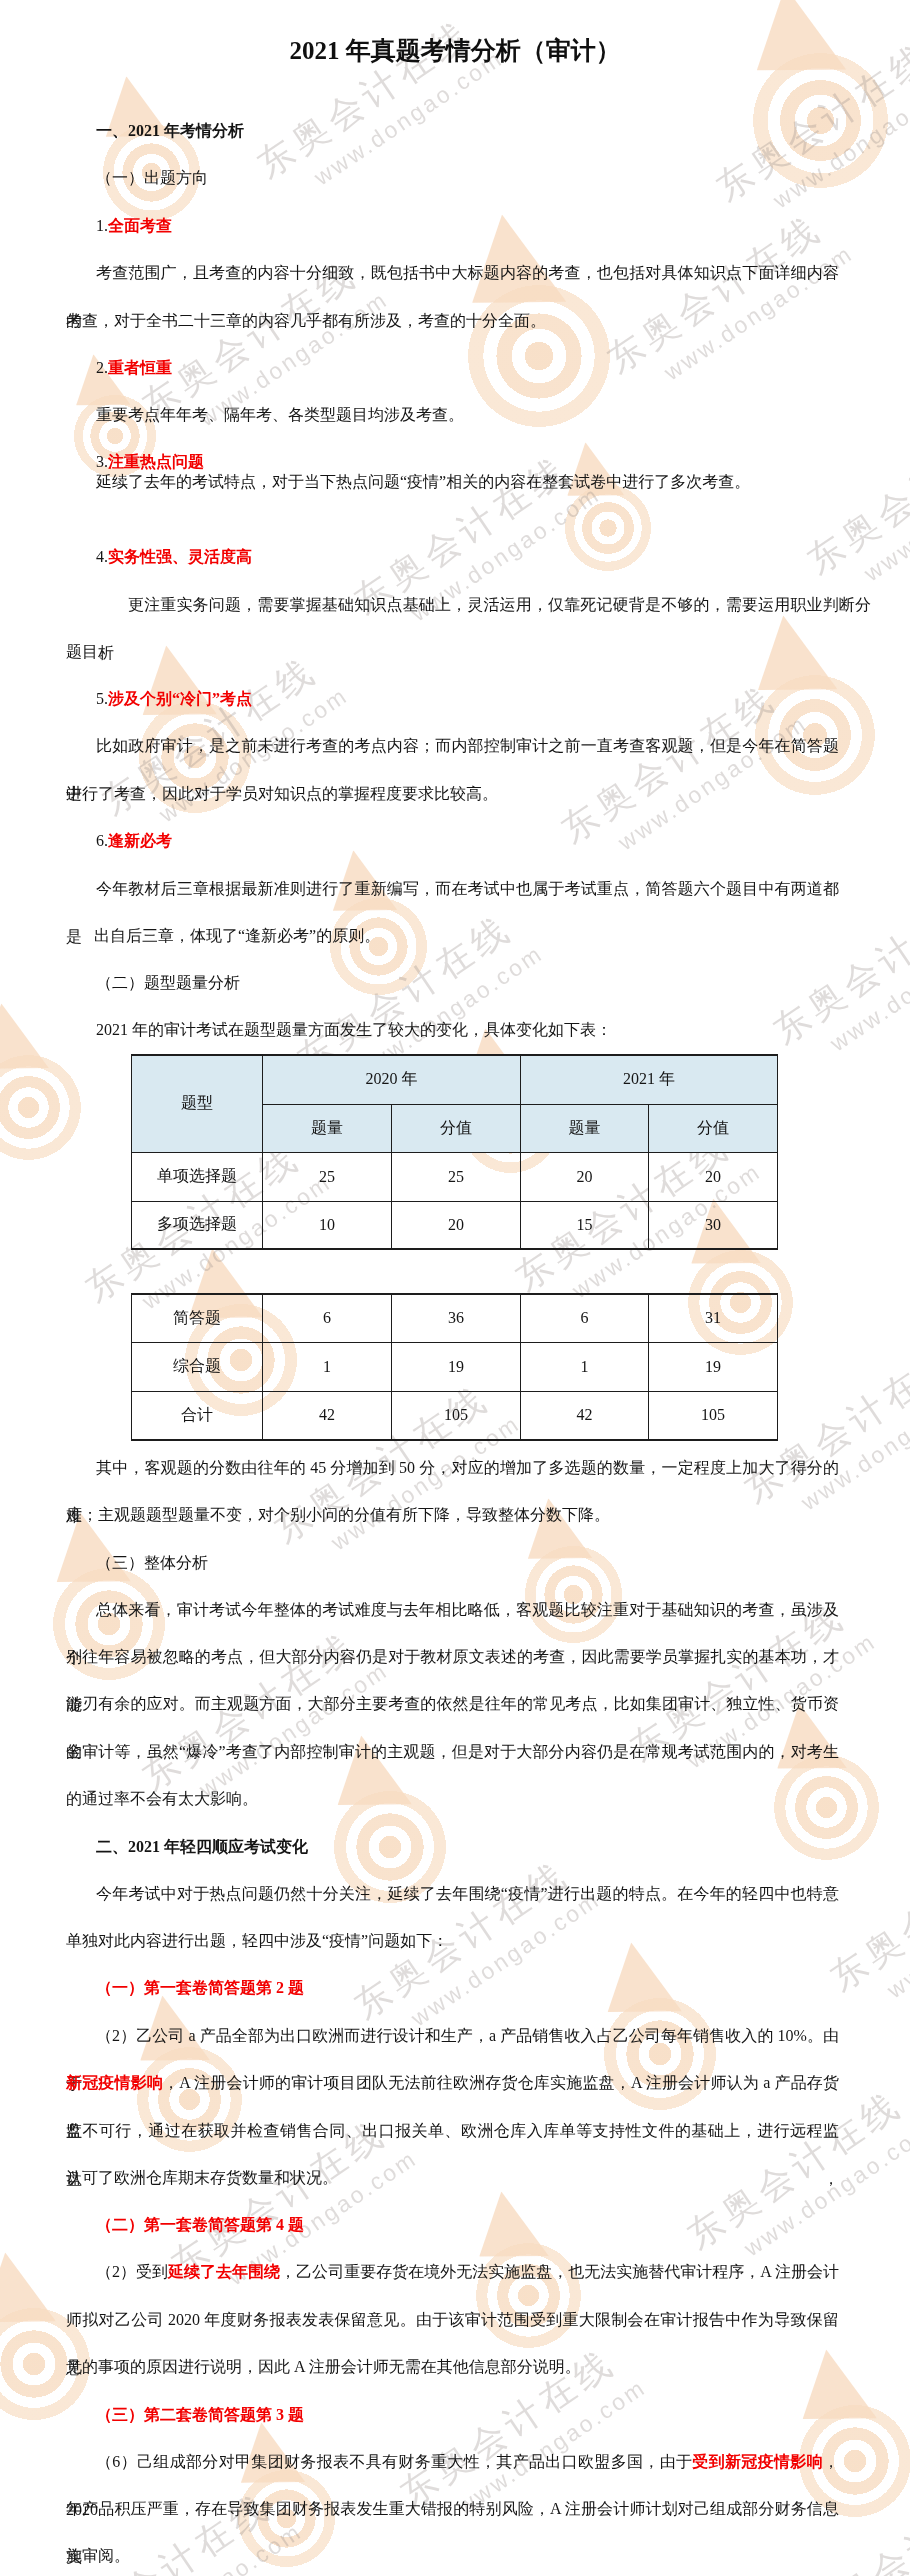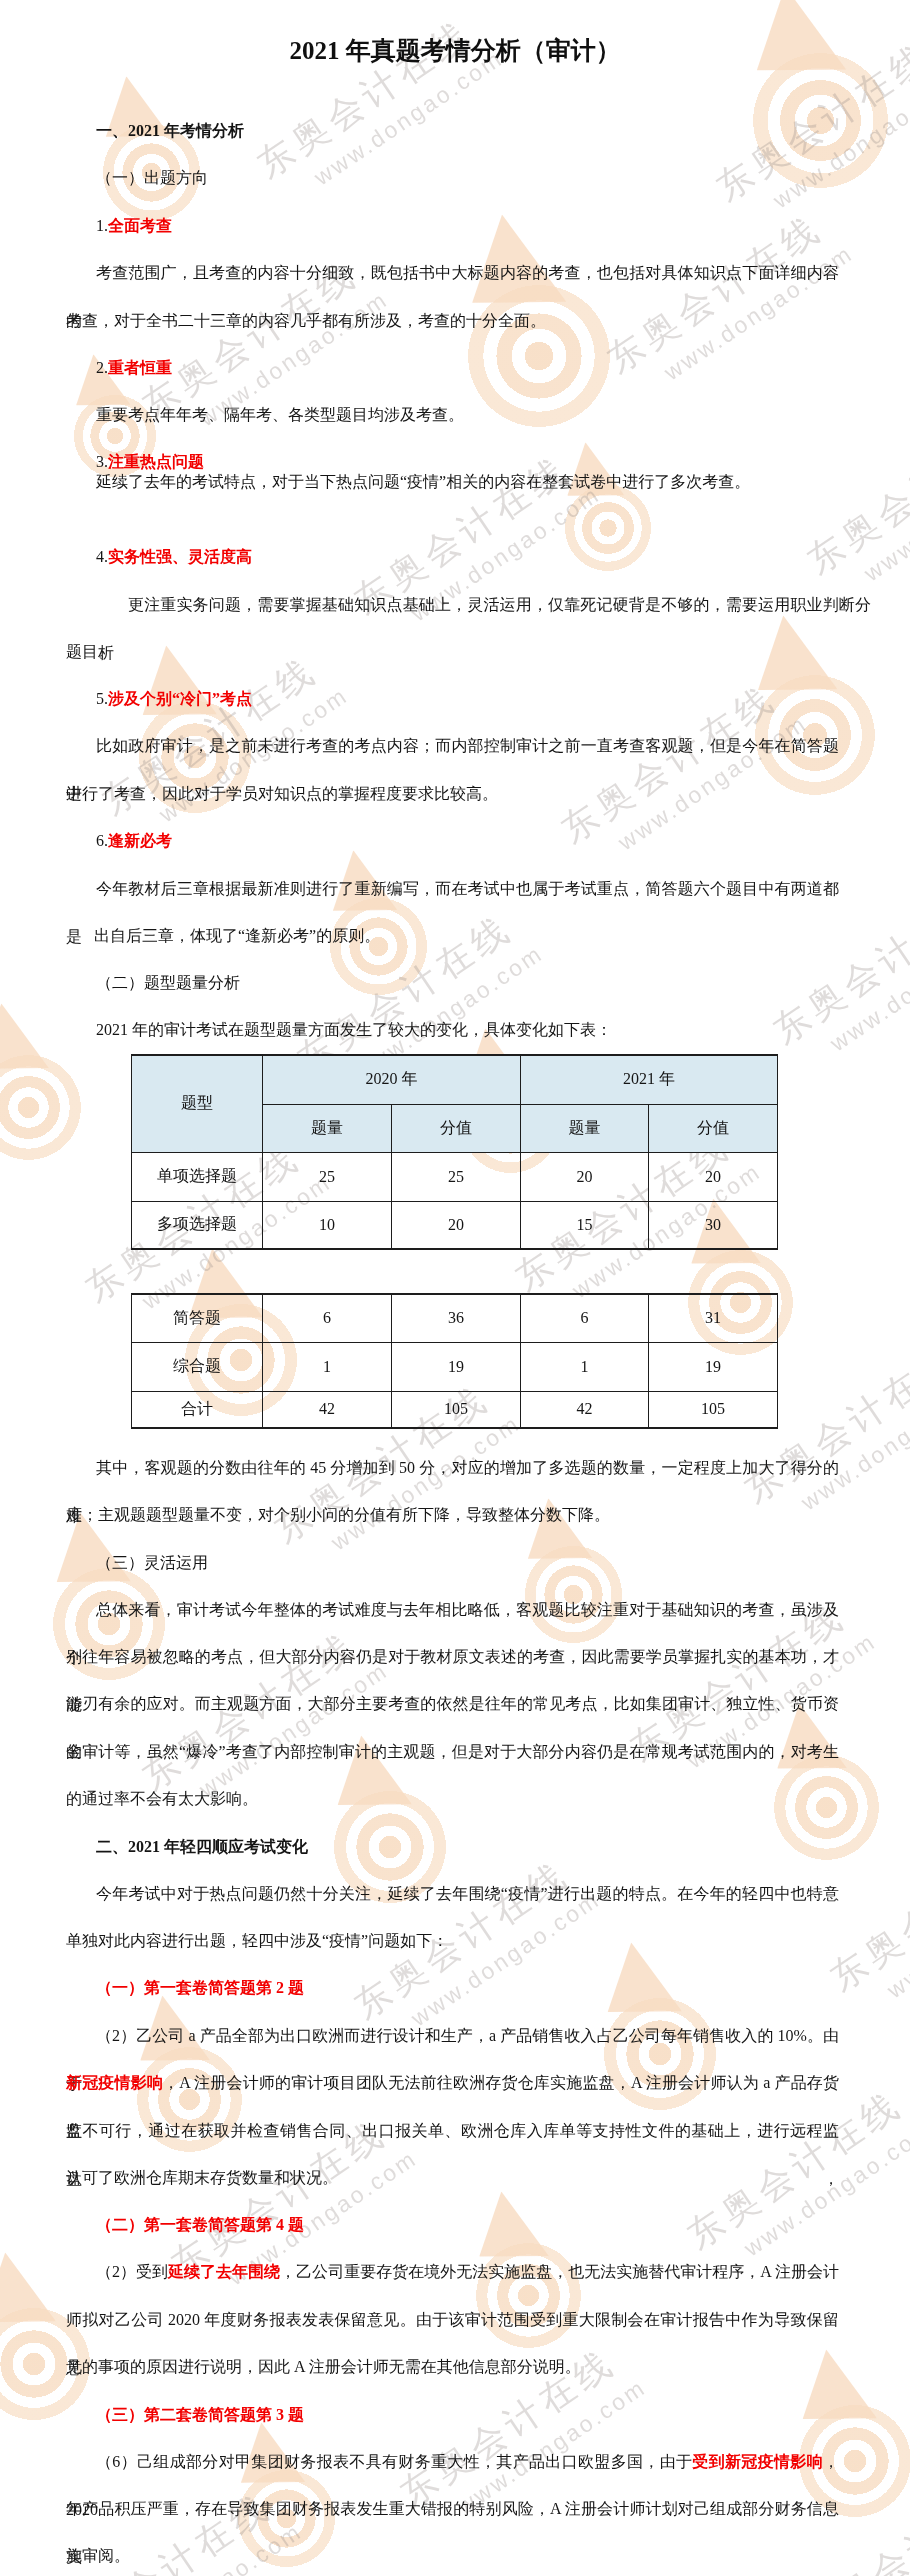--- a/index.html
+++ b/index.html
@@ -181,21 +181,21 @@
         <div class="line indent" style="top: 675px;"><span>5.</span><span class="seg-red">涉及个别“冷门”考点</span></div>
         <div class="line indent fill" style="top: 722px;"><span>比如政府审计，是之前未进行考查的考点内容；而内部控制审计之前一直考查客观题，但是今年在简答题中</span></div>
         <div class="line" style="top: 770px;"><span>进行了考查，因此对于学员对知识点的掌握程度要求比较高。</span></div>
         <div class="line indent" style="top: 817px;"><span>6.</span><span class="seg-red">逢新必考</span></div>
         <div class="line indent fill" style="top: 865px;"><span>今年教材后三章根据最新准则进行了重新编写，而在考试中也属于考试重点，简答题六个题目中有两道都是</span></div>
         <div class="line" style="top: 912px; margin-left: 28px;"><span>出自后三章，体现了“逢新必考”的原则。</span></div>
         <div class="line indent" style="top: 959px;"><span>（二）题型题量分析</span></div>
         <div class="line indent" style="top: 1006px;"><span>2021 年的审计考试在题型题量方面发生了较大的变化，具体变化如下表：</span></div>
         <div class="line indent fill" style="top: 1444px;"><span>其中，客观题的分数由往年的 45 分增加到 50 分，对应的增加了多选题的数量，一定程度上加大了得分的难</span></div>
         <div class="line" style="top: 1491px;"><span>度；主观题题型题量不变，对个别小问的分值有所下降，导致整体分数下降。</span></div>
-        <div class="line indent" style="top: 1539px;"><span>（三）灵活运用</span></div>
+        <div class="line indent" style="top: 1539px;"><span>（三）整体分析</span></div>
         <div class="line indent fill" style="top: 1586px;"><span>总体来看，审计考试今年整体的考试难度与去年相比略低，客观题比较注重对于基础知识的考查，虽涉及个</span></div>
         <div class="line fill" style="top: 1633px;"><span>别往年容易被忽略的考点，但大部分内容仍是对于教材原文表述的考查，因此需要学员掌握扎实的基本功，才能</span></div>
         <div class="line fill" style="top: 1680px;"><span>游刃有余的应对。而主观题方面，大部分主要考查的依然是往年的常见考点，比如集团审计、独立性、货币资金</span></div>
         <div class="line fill" style="top: 1728px;"><span>的审计等，虽然“爆冷”考查了内部控制审计的主观题，但是对于大部分内容仍是在常规考试范围内的，对考生</span></div>
         <div class="line" style="top: 1775px;"><span>的通过率不会有太大影响。</span></div>
         <div class="line indent section" style="top: 1823px;"><span>二、2021 年轻四顺应考试变化</span></div>
         <div class="line indent fill" style="top: 1870px;"><span>今年考试中对于热点问题仍然十分关注，延续了去年围绕“疫情”进行出题的特点。在今年的轻四中也特意</span></div>
         <div class="line" style="top: 1917px;"><span>单独对此内容进行出题，轻四中涉及“疫情”问题如下：</span></div>
         <div class="line indent" style="top: 1964px;"><span class="seg-red">（一）第一套卷简答题第 2 题</span></div>
         <div class="line indent fill" style="top: 2012px;"><span>（2）乙公司 a 产品全部为出口欧洲而进行设计和生产，a 产品销售收入占乙公司每年销售收入的 10%。由于</span></div>
@@ -268,21 +268,21 @@
           <td>6</td>
           <td>31</td>
         </tr>
         <tr style="height:49px">
           <td>综合题</td>
           <td>1</td>
           <td>19</td>
           <td>1</td>
           <td>19</td>
         </tr>
-        <tr style="height:37px">
+        <tr style="height:49px">
           <td>合计</td>
           <td>42</td>
           <td>105</td>
           <td>42</td>
           <td>105</td>
         </tr>
       </tbody>
         </table>
     </div>
 

